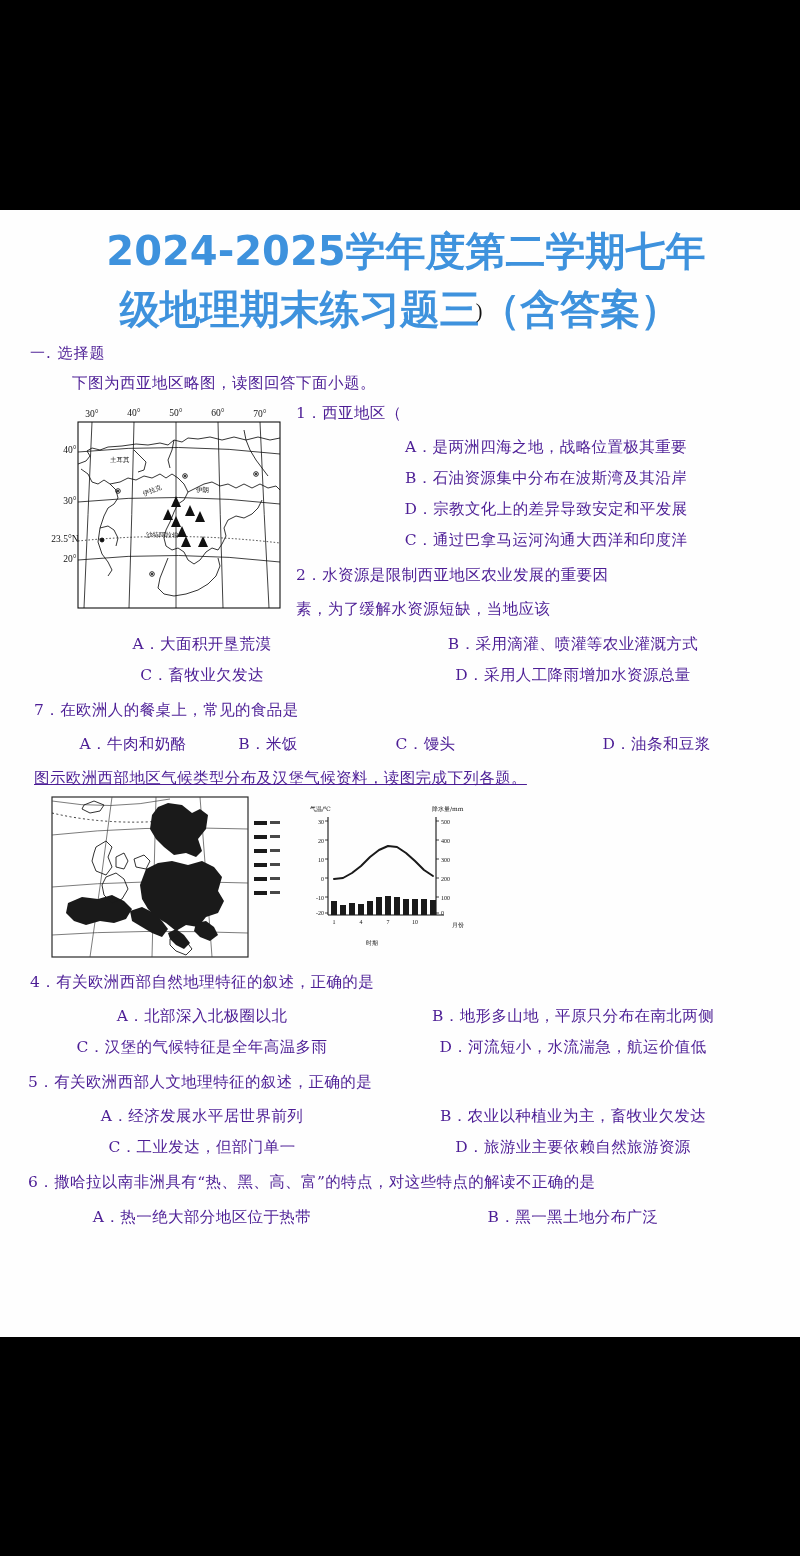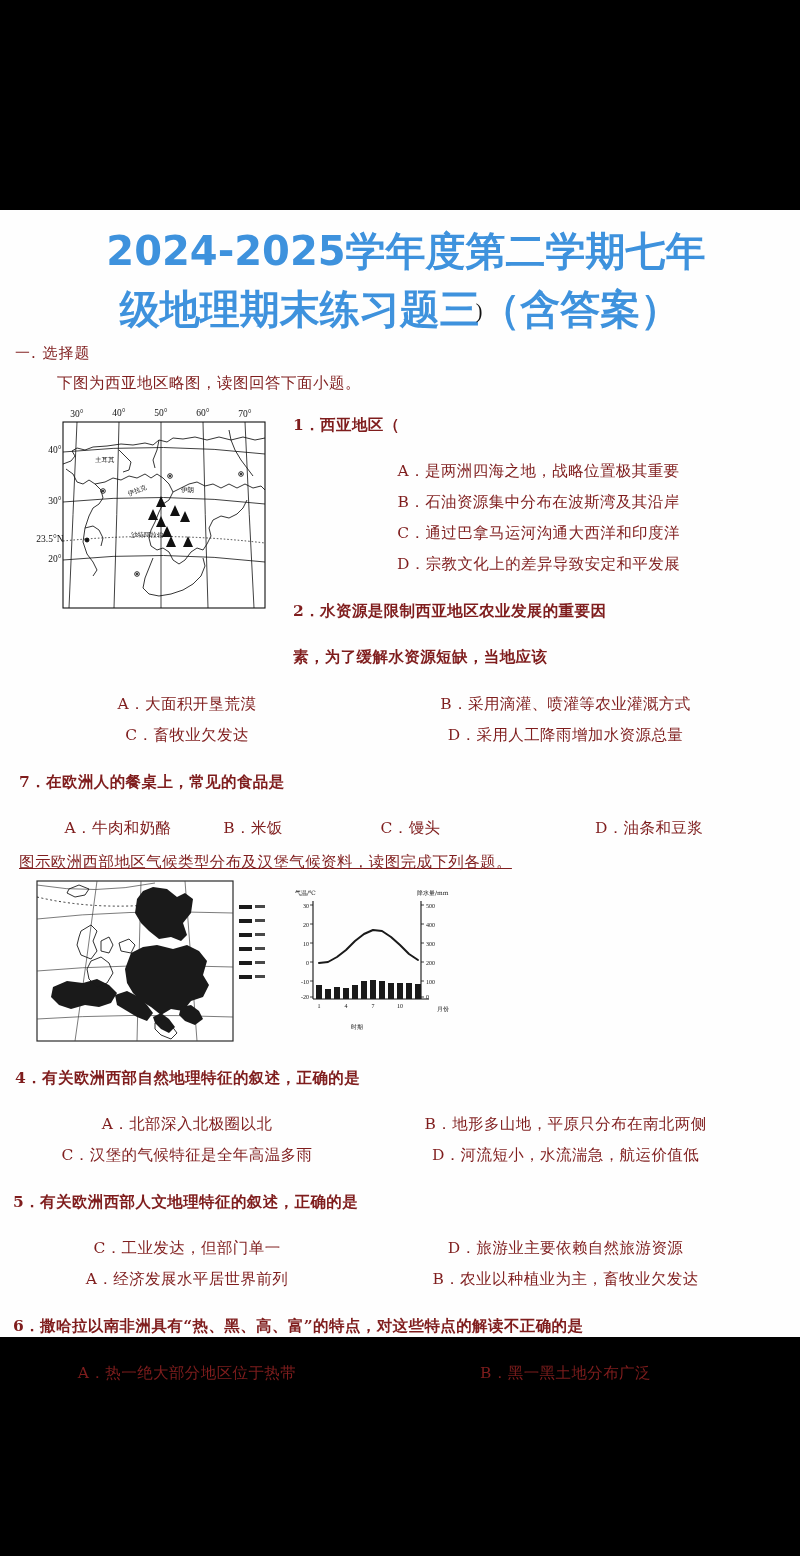--- a/index.html
+++ b/index.html
@@ -12,31 +12,31 @@
   
   .title{padding:12px 0 0 0;text-align:center;}
   .title-line{font-family:"DejaVu Sans","Liberation Sans",sans-serif;font-weight:bold;
     font-size:40px;line-height:1.45;color:#3e92dd;letter-spacing:0px;white-space:nowrap;}
   .title-line.l1{padding-left:12px;}
   .title-line.l2{position:relative;}
   .paren-mark{font-family:"Liberation Serif",serif;font-weight:normal;color:#111;
     font-size:20px;vertical-align:5px;margin:0 -2px 0 -4px;}
 
   
-  .doc{padding:4px 0 0 1px;color:#7f1d1d;}
+  .doc{padding:4px 0 0 16px;color:#4c1d95;}
   .cn{font-family:"DejaVu Serif","Liberation Serif",serif;}
   .sec-head{font-size:15px;margin:2px 0 0 14px;letter-spacing:1px;}
   .lead{font-size:15.5px;margin:10px 0 0 56px;letter-spacing:.5px;}
   .lead2{font-size:15.5px;margin:8px 0 2px 18px;letter-spacing:.4px;text-decoration:underline;}
 
   .row{display:flex;}
   .figcol{width:268px;flex:0 0 268px;}
   .qcol{flex:1;padding-left:8px;}
 
-  .q{font-size:15.5px;line-height:1.95;letter-spacing:.4px;margin:16px;font-weight:bold;}
+  .q{font-size:15.5px;line-height:1.95;letter-spacing:.4px;margin:4px;}
   .opt{font-size:15.5px;line-height:2.0;letter-spacing:.4px;text-align:center;}
   .optgrid{display:flex;}
   .optgrid .c1{width:330px;flex:0 0 330px;padding-left:42px;box-sizing:border-box;}
   .optgrid .c2{flex:1;}
   .optgrid4{display:flex;padding-left:52px;}
   .optgrid4 .a{width:130px;flex:0 0 130px;}
   .optgrid4 .b{width:140px;flex:0 0 140px;}
   .optgrid4 .c{width:175px;flex:0 0 175px;}
   .optgrid4 .d{flex:1;}
 
@@ -148,22 +148,22 @@
                 <circle cx="54" cy="136" r="2" fill="#111"></circle>
               </g>
             </svg>
           </div>
         </div>
 
         <div class="qcol">
           <div class="q">1．西亚地区（</div>
           <div class="opt">A．是两洲四海之地，战略位置极其重要</div>
           <div class="opt">B．石油资源集中分布在波斯湾及其沿岸</div>
+          <div class="opt">D．宗教文化上的差异导致安定和平发展</div>
           <div class="opt">C．通过巴拿马运河沟通大西洋和印度洋</div>
-          <div class="opt">D．宗教文化上的差异导致安定和平发展</div>
           <div class="q">2．水资源是限制西亚地区农业发展的重要因</div>
           <div class="q">素，为了缓解水资源短缺，当地应该</div>
         </div>
       </div>
 
       <div class="optgrid">
         <div class="c1 opt">A．大面积开垦荒漠</div>
         <div class="c2 opt">B．采用滴灌、喷灌等农业灌溉方式</div>
       </div>
       <div class="optgrid">
@@ -313,26 +313,26 @@
         <div class="c1 opt">A．北部深入北极圈以北</div>
         <div class="c2 opt">B．地形多山地，平原只分布在南北两侧</div>
       </div>
       <div class="optgrid">
         <div class="c1 opt">C．汉堡的气候特征是全年高温多雨</div>
         <div class="c2 opt">D．河流短小，水流湍急，航运价值低</div>
       </div>
 
       <div class="q" style="margin-left:12px;">5．有关欧洲西部人文地理特征的叙述，正确的是</div>
       <div class="optgrid">
+        <div class="c1 opt">A．经济发展水平居世界前列</div>
+        <div class="c2 opt">B．农业以种植业为主，畜牧业欠发达</div>
+      </div>
+      <div class="optgrid">
         <div class="c1 opt">C．工业发达，但部门单一</div>
         <div class="c2 opt">D．旅游业主要依赖自然旅游资源</div>
-      </div>
-      <div class="optgrid">
-        <div class="c1 opt">A．经济发展水平居世界前列</div>
-        <div class="c2 opt">B．农业以种植业为主，畜牧业欠发达</div>
       </div>
 
       <div class="q" style="margin-left:12px;">6．撒哈拉以南非洲具有“热、黑、高、富”的特点，对这些特点的解读不正确的是</div>
       <div class="optgrid">
         <div class="c1 opt">A．热一绝大部分地区位于热带</div>
         <div class="c2 opt">B．黑一黑土地分布广泛</div>
       </div>
 
     </div>
   </div>

